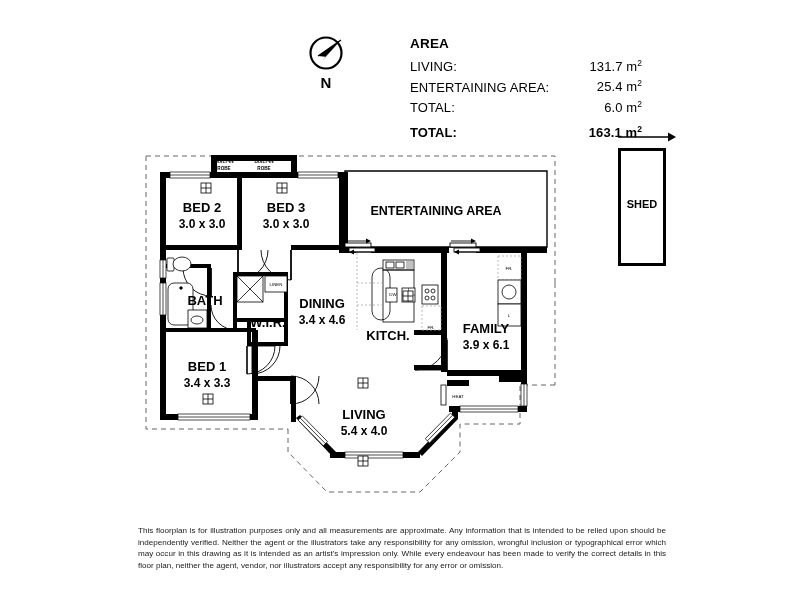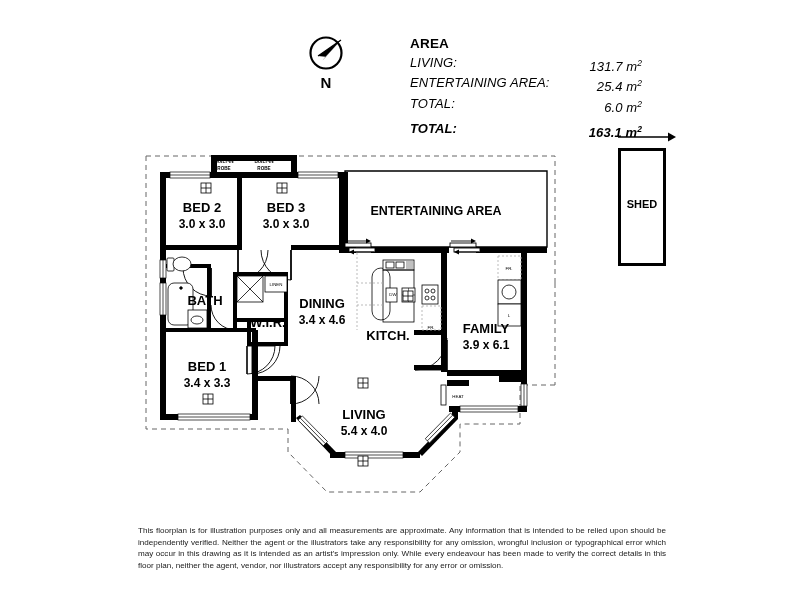--- a/index.html
+++ b/index.html
@@ -28,22 +28,22 @@
     font-size:15px; font-weight:bold; letter-spacing:0px;
   }
   .areabox{
     position:absolute; left:78px; top:6px; width:232px;margin-left:32px;
   }
   .area-title{
     font-size:13.5px; font-weight:bold; letter-spacing:.2px;
     margin-bottom:4px;
   }
   .area-row{
-    display:flex; justify-content:space-between; align-items:flex-start;
-    font-size:13px; line-height:16px; letter-spacing:.1px;font-style:italic;
+    display:flex; justify-content:space-between; align-items:flex-end;
+    font-size:13px; line-height:16px; letter-spacing:.1px;
   }
   .area-row .lbl{white-space:nowrap;}
   .area-row .val{white-space:nowrap; text-align:right;}
   .area-row.total{font-weight:bold; margin-top:5px;}
   .area-row.total .lbl,.area-row.total .val{font-weight:bold;}
   .sup{font-size:8.5px; vertical-align:super;}
 
   
   .shedwrap{position:absolute; left:613px; top:130px; width:100px; height:160px;}
   .shed-arrow{position:absolute; left:5px; top:0px;}

